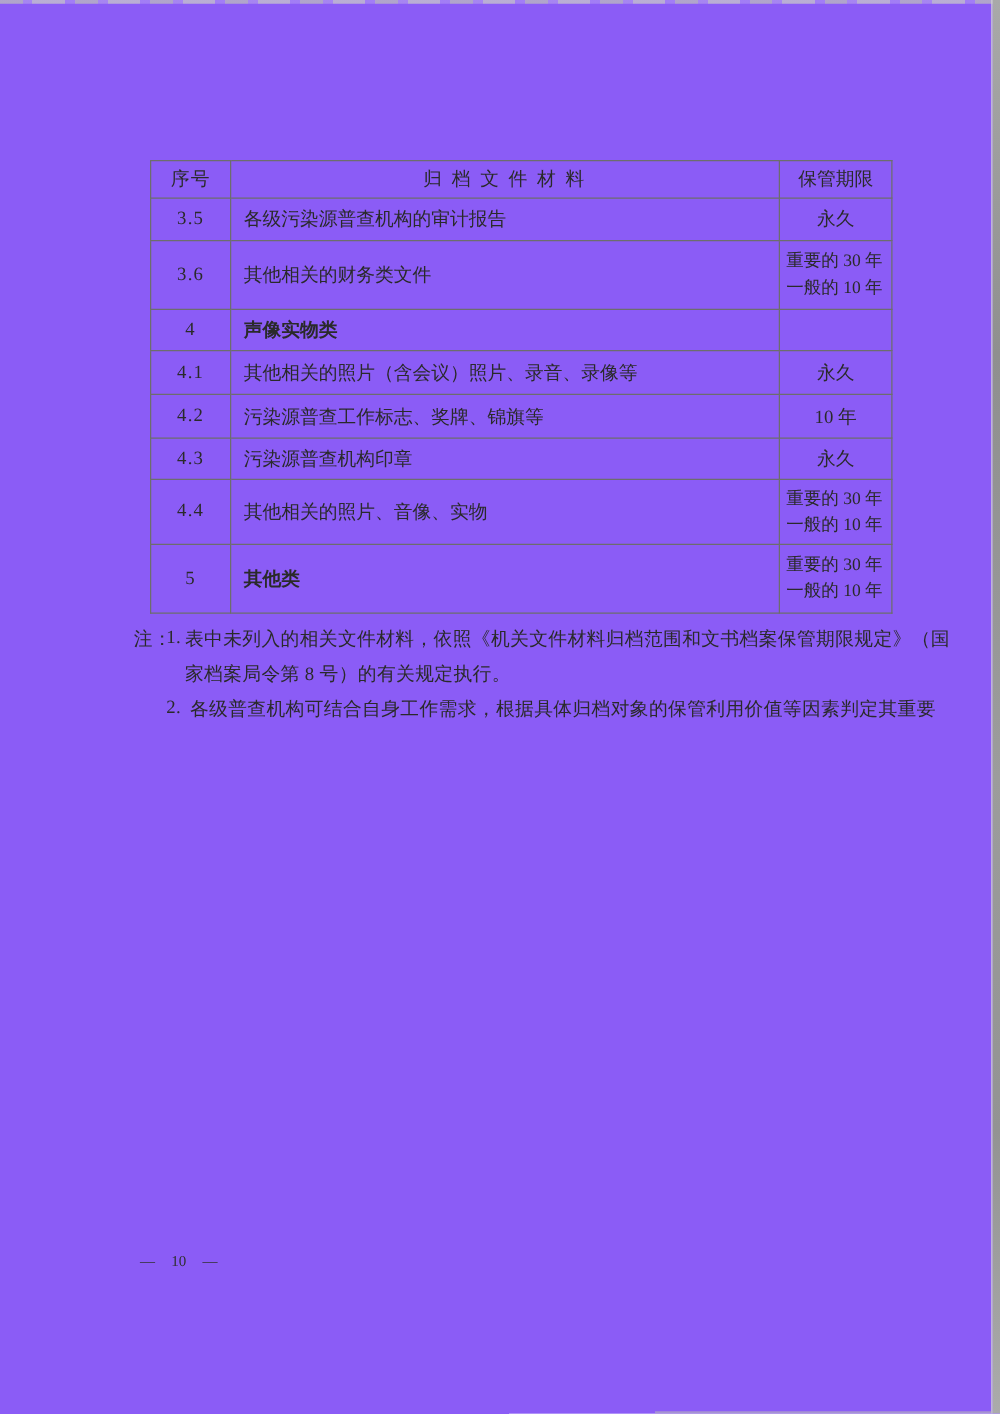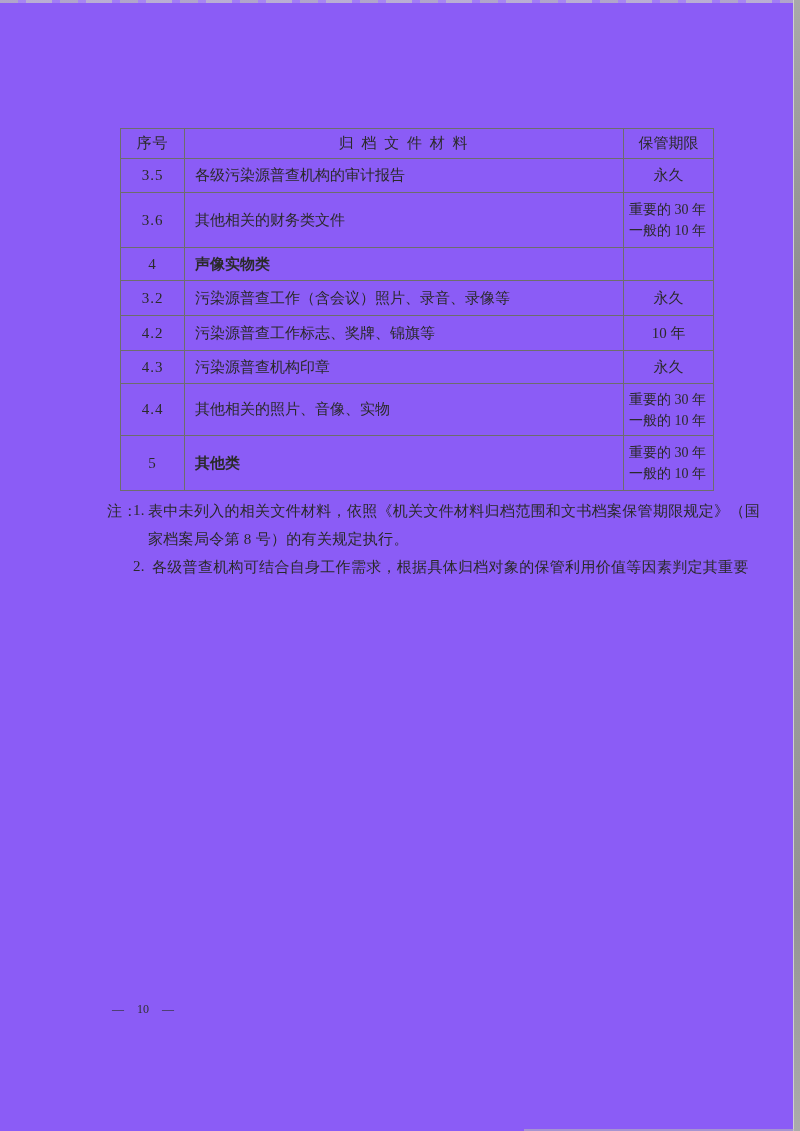--- a/index.html
+++ b/index.html
@@ -110,22 +110,22 @@
           <div class="two-line">重要的 30 年</div>
           <div class="two-line">一般的 10 年</div>
         </td>
       </tr>
       <tr class="row-h33 bold-row">
         <td class="cell-serial">4</td>
         <td class="cell-material">声像实物类</td>
         <td class="cell-retention"></td>
       </tr>
       <tr class="row-h35">
-        <td class="cell-serial">3.2</td>
-        <td class="cell-material">污染源普查工作（含会议）照片、录音、录像等</td>
+        <td class="cell-serial">4.1</td>
+        <td class="cell-material">其他相关的照片（含会议）照片、录音、录像等</td>
         <td class="cell-retention">永久</td>
       </tr>
       <tr class="row-h35">
         <td class="cell-serial">4.2</td>
         <td class="cell-material">污染源普查工作标志、奖牌、锦旗等</td>
         <td class="cell-retention">10 年</td>
       </tr>
       <tr class="row-h33">
         <td class="cell-serial">4.3</td>
         <td class="cell-material">污染源普查机构印章</td>

